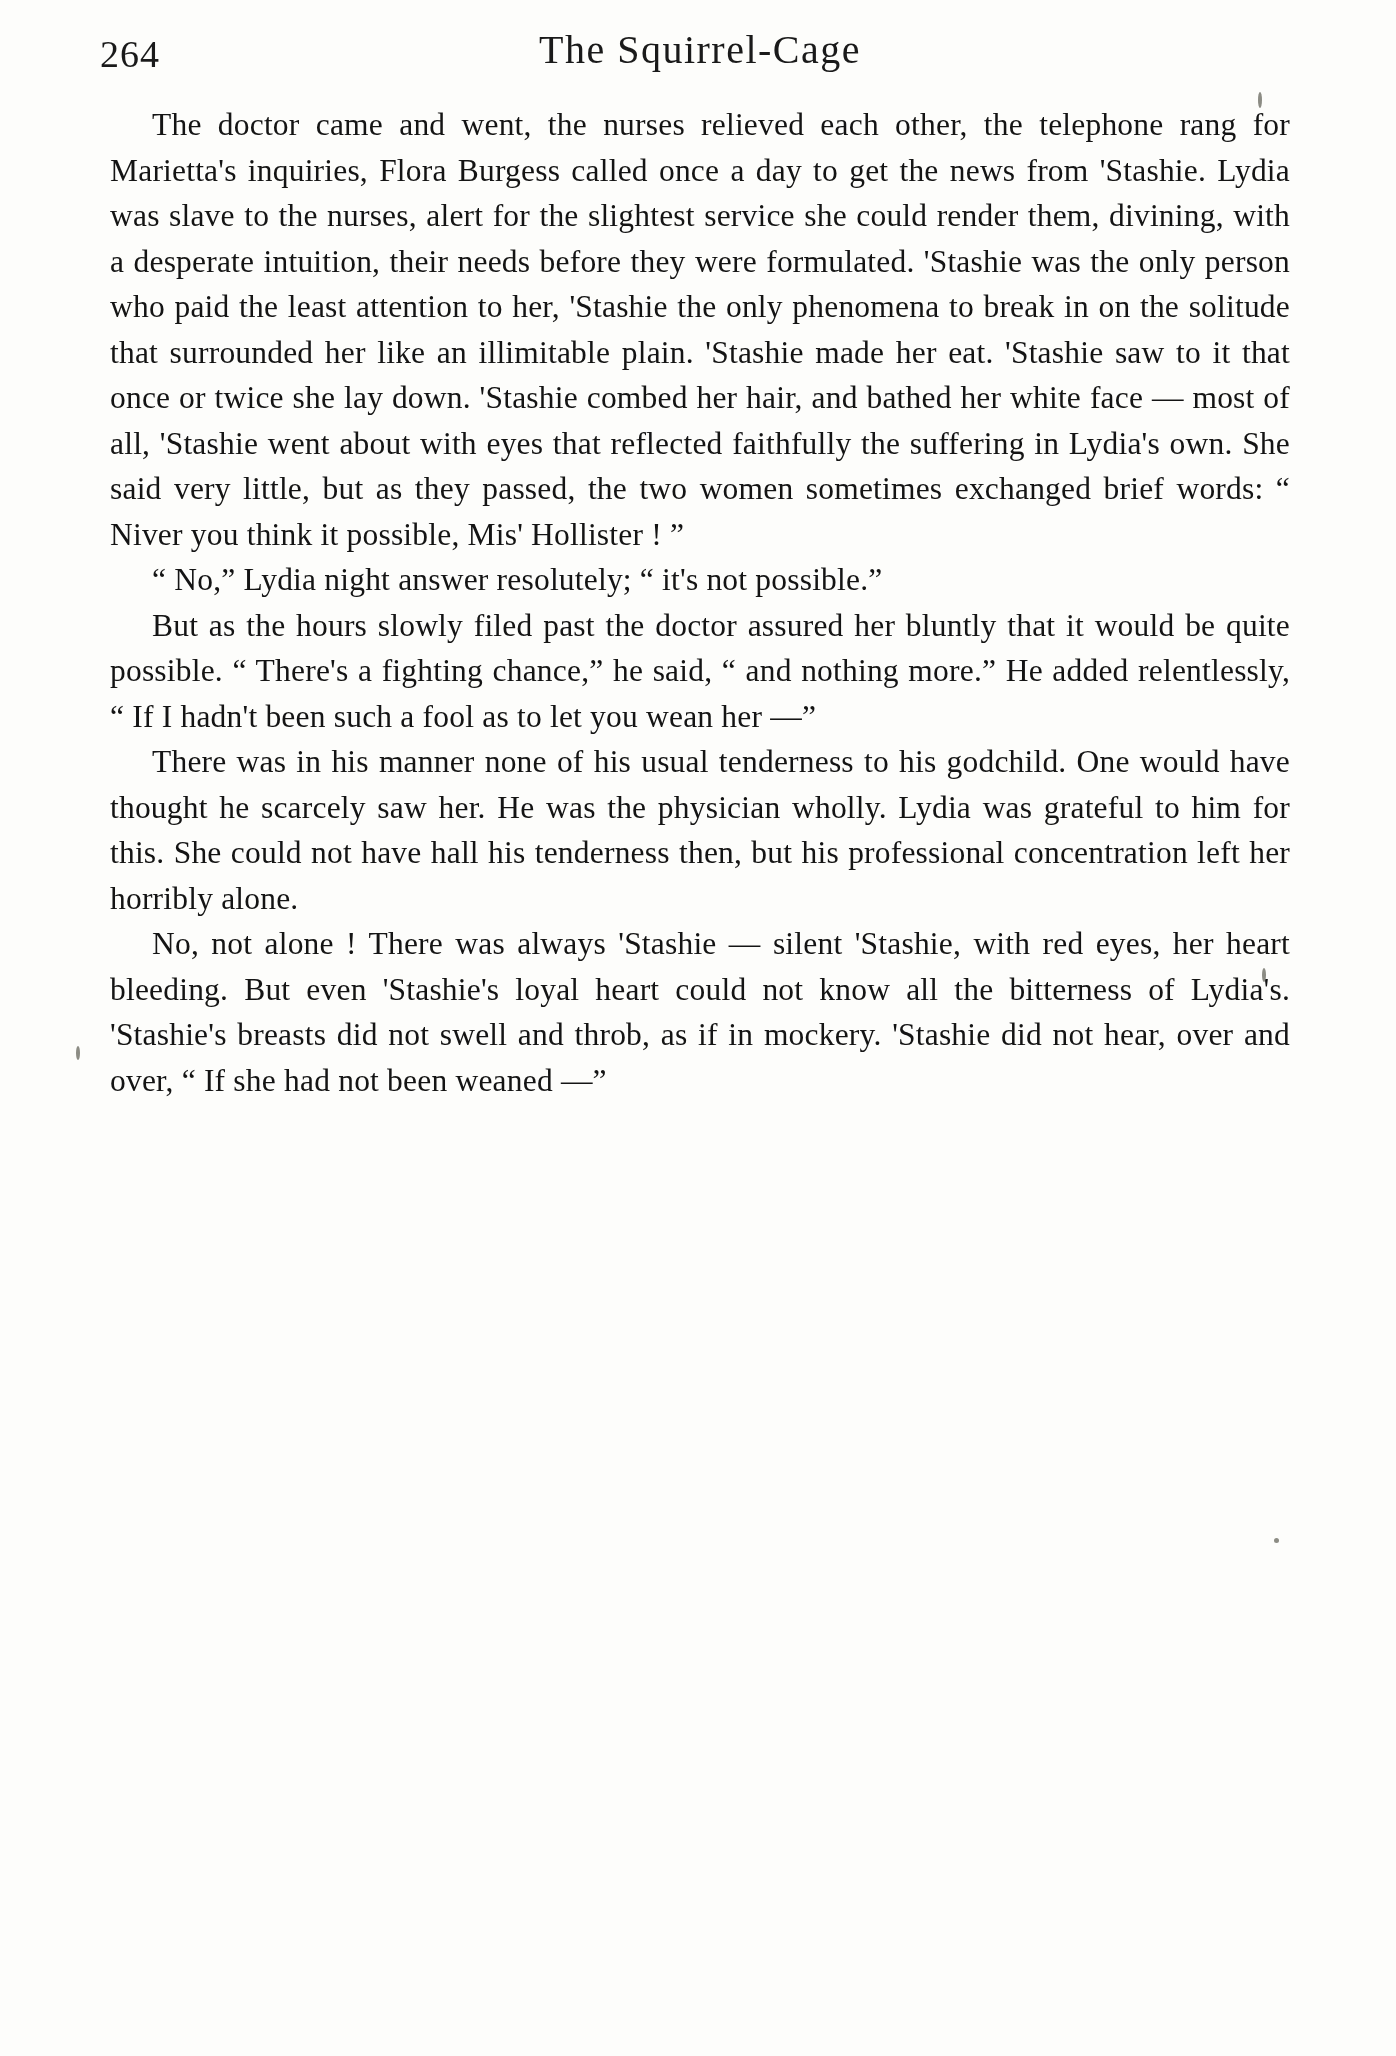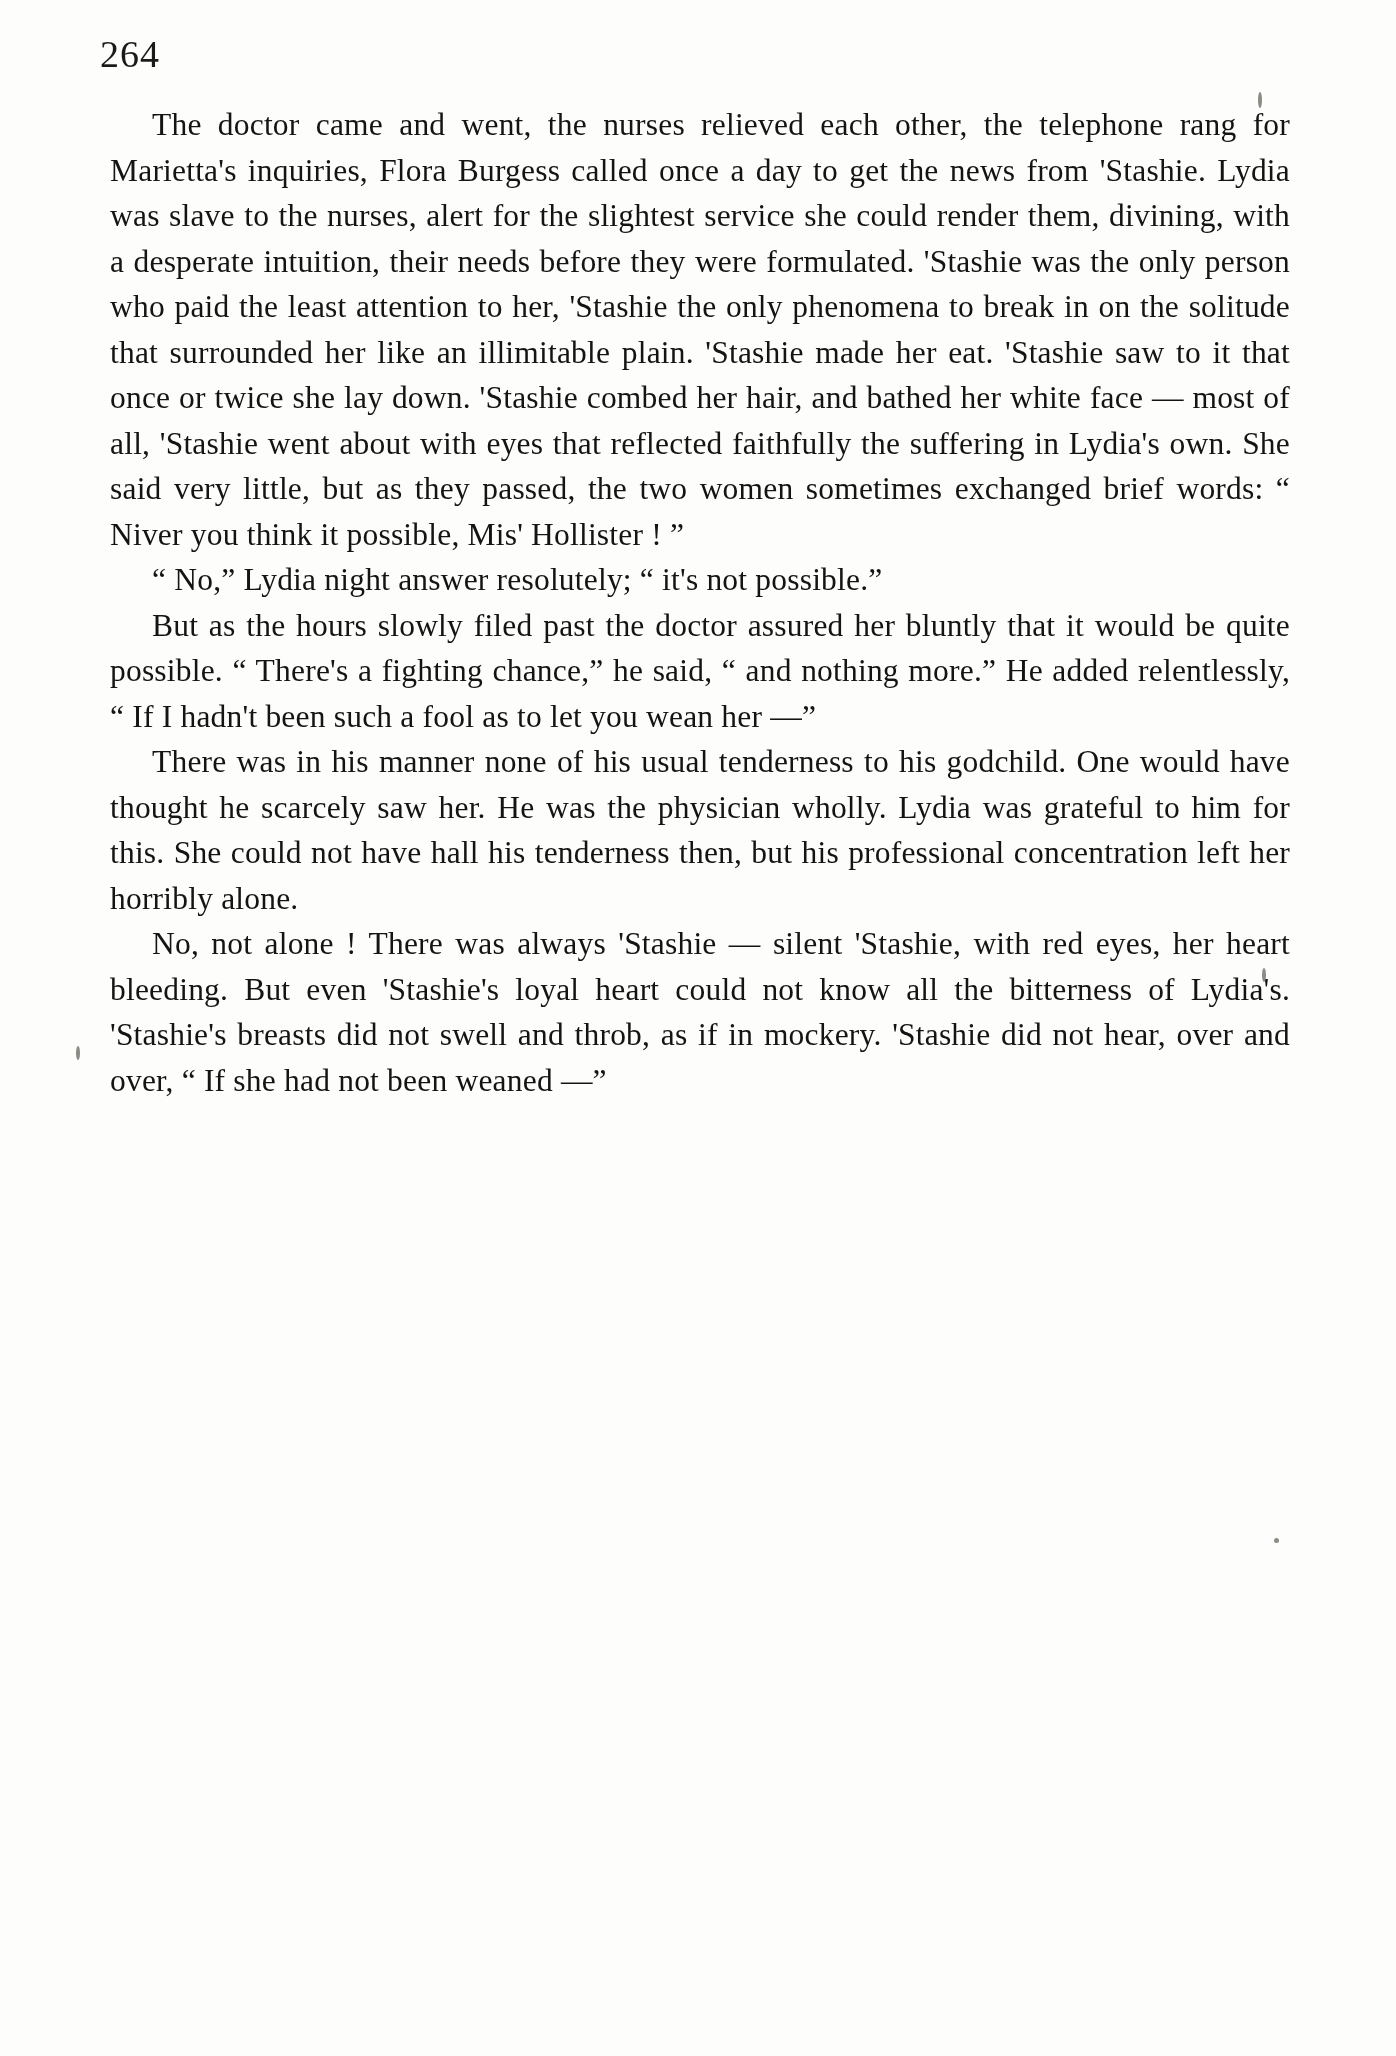--- a/index.html
+++ b/index.html
@@ -76,20 +76,21 @@
     border-radius: 50%;
   }
 </style>
 </head>
 <body>
 
 <div class="page">
 
   <div class="header">
     <div class="folio">264</div>
+    <div class="running-title">The Squirrel-Cage</div>
   </div>
 
   <div class="body-text">
     <p class="para indent">The doctor came and went, the nurses relieved each other, the telephone rang for Marietta's inquiries, Flora Burgess called once a day to get the news from 'Stashie.  Lydia was slave to the nurses, alert for the slightest service she could render them, divining, with a desperate intuition, their needs before they were formulated.  'Stashie was the only person who paid the least attention to her, 'Stashie the only phenomena to break in on the solitude that surrounded her like an illimitable plain.  'Stashie made her eat.  'Stashie saw to it that once or twice she lay down.  'Stashie combed her hair, and bathed her white face — most of all, 'Stashie went about with eyes that reflected faithfully the suffering in Lydia's own.  She said very little, but as they passed, the two women sometimes exchanged brief words: “ Niver you think it possible, Mis' Hollister ! ”</p>
     <p class="para indent">“ No,” Lydia night answer resolutely; “ it's not possible.”</p>
     <p class="para indent">But as the hours slowly filed past the doctor assured her bluntly that it would be quite possible.  “ There's a fighting chance,” he said, “ and nothing more.”  He added relentlessly, “ If I hadn't been such a fool as to let you wean her —”</p>
     <p class="para indent">There was in his manner none of his usual tenderness to his godchild.  One would have thought he scarcely saw her.  He was the physician wholly.  Lydia was grateful to him for this.  She could not have hall his tenderness then, but his professional concentration left her horribly alone.</p>
     <p class="para indent">No, not alone !  There was always 'Stashie — silent 'Stashie, with red eyes, her heart bleeding.  But even 'Stashie's loyal heart could not know all the bitterness of Lydia's.  'Stashie's breasts did not swell and throb, as if in mockery.  'Stashie did not hear, over and over, “ If she had not been weaned —”</p>
   </div>
 

